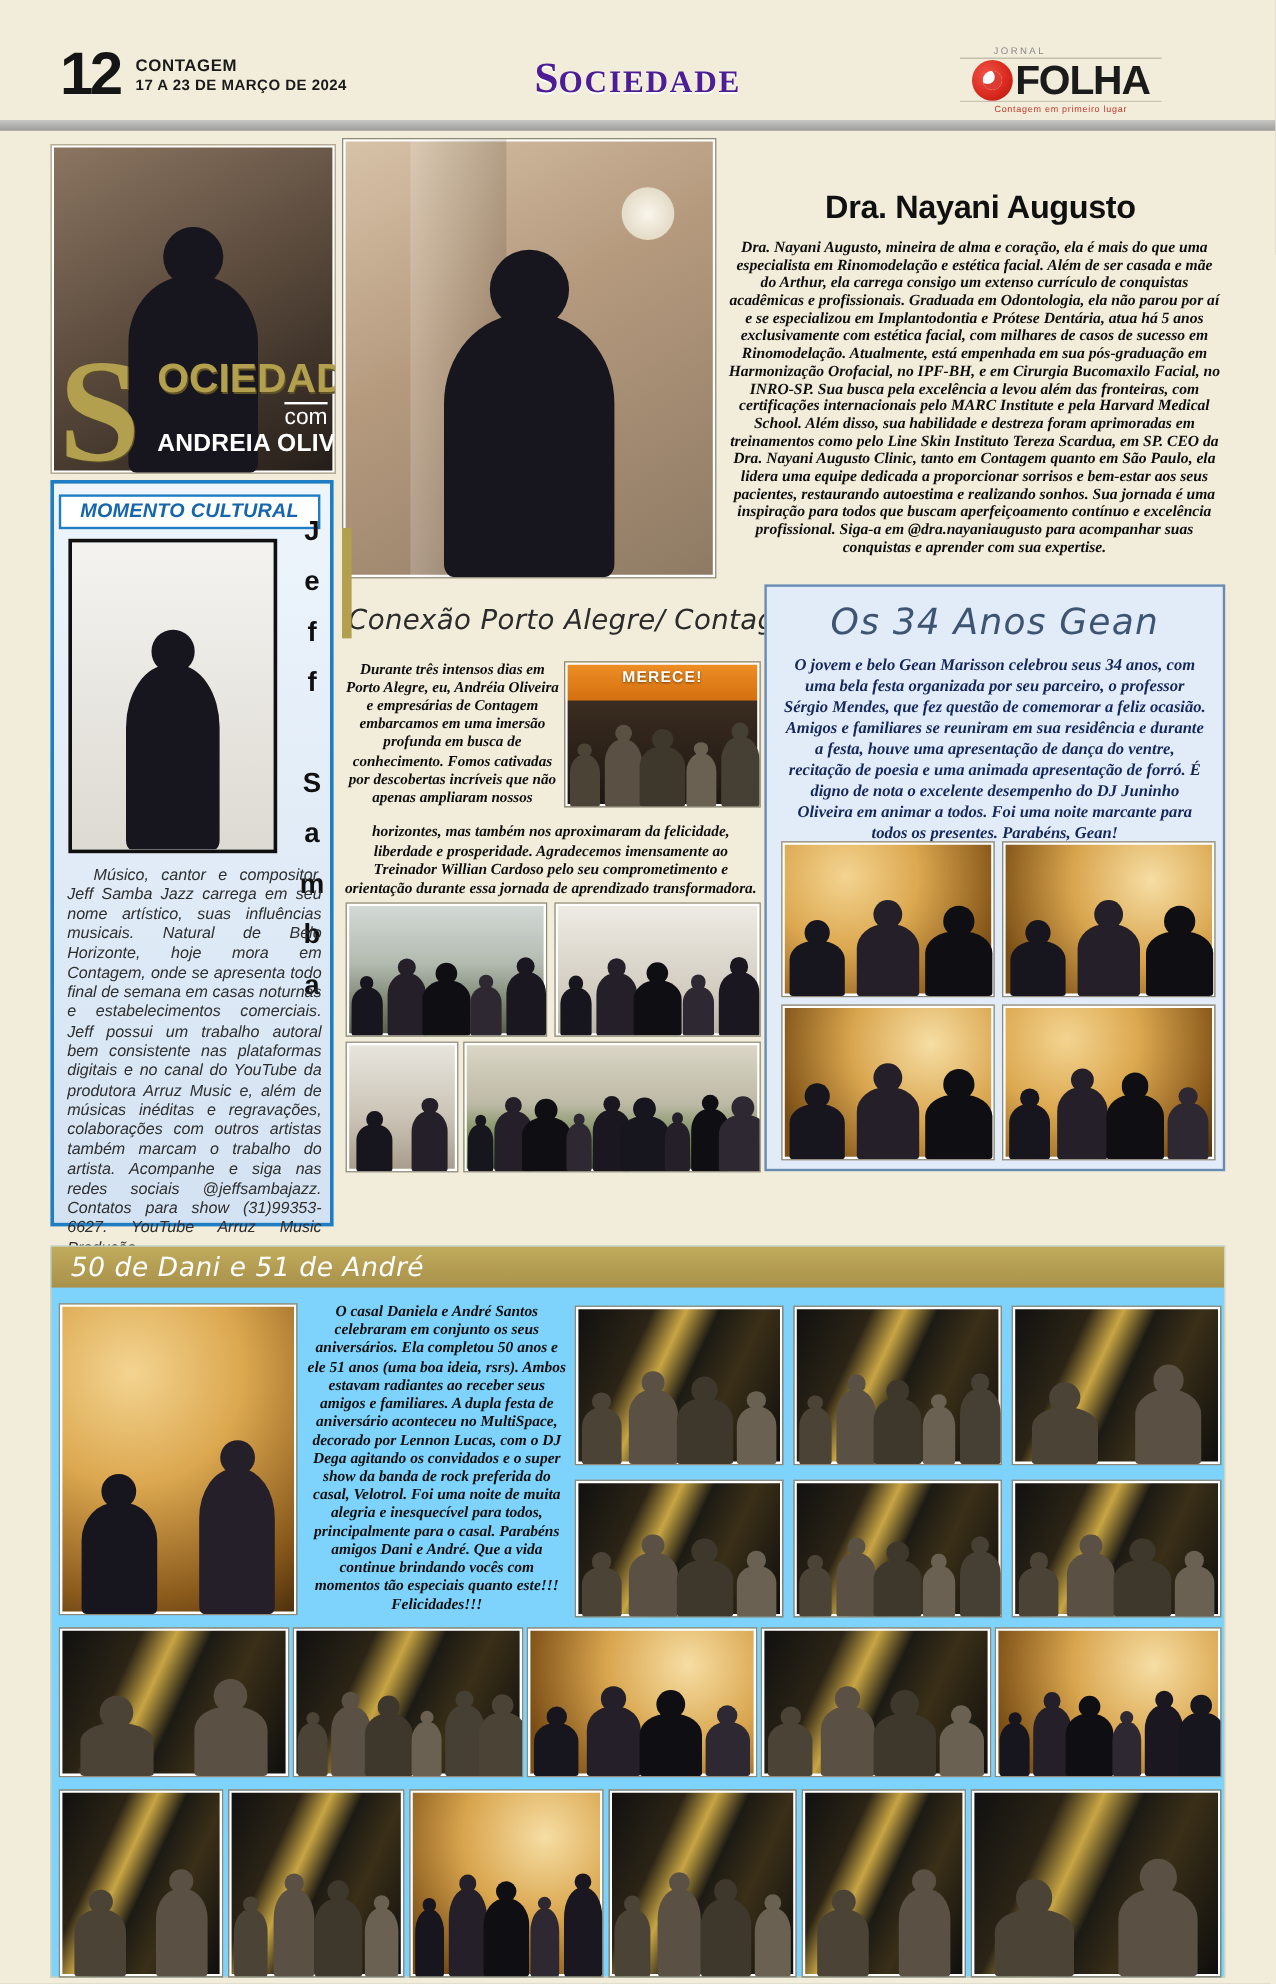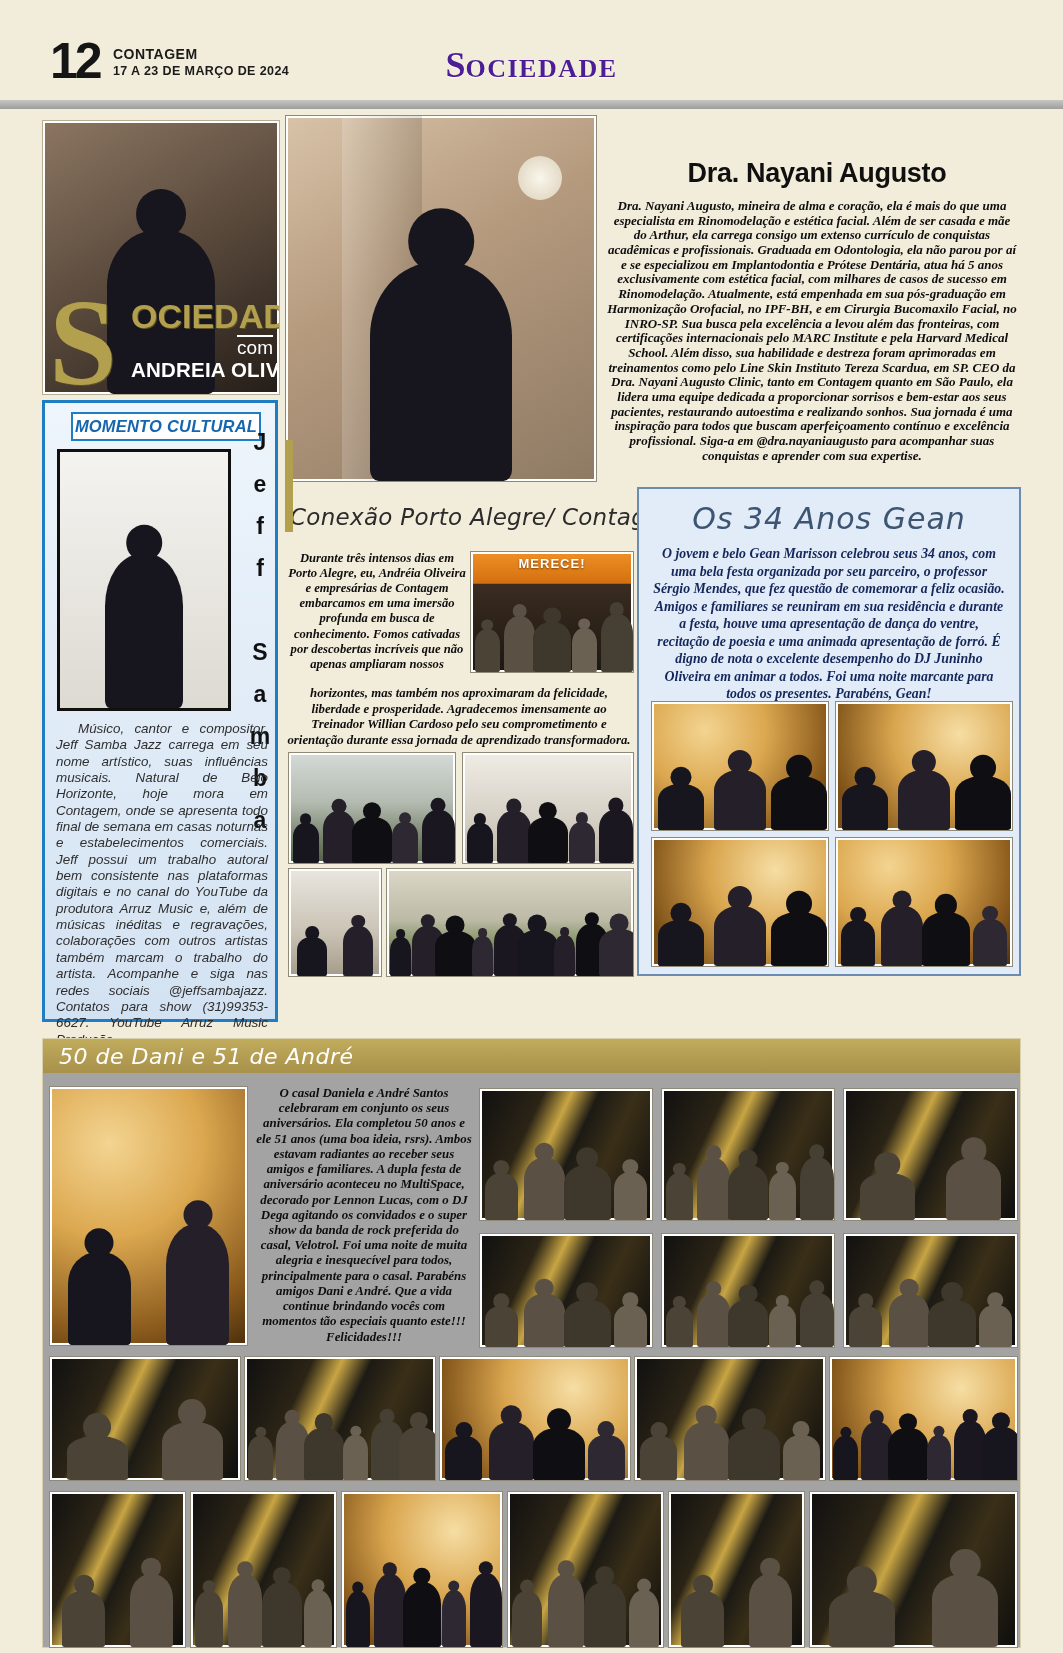--- a/index.html
+++ b/index.html
@@ -38,21 +38,21 @@
 
   
   .andreia{left:42px;top:120px;width:236px;height:273px;background:linear-gradient(150deg,#8c7662 0%,#5a4a3c 50%,#241d18 100%);border:1px solid #b7ad92;}
   .badge-s{position:absolute;left:6px;bottom:4px;font-family:"Liberation Serif",serif;font-weight:800;font-size:122px;line-height:.78;color:#b3a04f;text-shadow:1px 1px 0 #5e5226;z-index:3;}
   .badge-stack{position:absolute;left:88px;right:6px;bottom:12px;text-align:right;z-index:3;}
   .badge-rest{font-size:34px;font-weight:800;color:#b3a04f;letter-spacing:0;line-height:1;text-shadow:1px 1px 0 #5e5226;}
   .badge-com{font-size:19px;color:#fff;border-top:2px solid #fff;display:inline-block;padding-top:1px;margin-top:2px;line-height:1.1;}
   .badge-author{font-size:20.5px;font-weight:800;color:#fff;letter-spacing:.2px;line-height:1.15;white-space:nowrap;}
 
   .momento{left:42px;top:400px;width:236px;height:622px;border:3px solid #1f7dc4;background:linear-gradient(180deg,#eef5fc 0%,#d3e2f2 100%);box-sizing:border-box;}
-  .momento-header{position:absolute;left:26px;top:9px;width:190px;height:29px;background:#fff;border:2px solid #1f7dc4;display:flex;align-items:center;justify-content:center;font-style:italic;font-weight:800;color:#1566ae;font-size:16.5px;letter-spacing:.2px;box-sizing:border-box;}
+  .momento-header{position:absolute;left:4px;top:9px;width:218px;height:29px;background:#fff;border:2px solid #1f7dc4;display:flex;align-items:center;justify-content:center;font-style:italic;font-weight:800;color:#1566ae;font-size:16.5px;letter-spacing:.2px;box-sizing:border-box;}
   .jeff-photo{left:12px;top:46px;width:168px;height:256px;border:3px solid #101010;background:linear-gradient(#f4f3f0,#dddad2);box-shadow:none;}
   .jeff-vertical{position:absolute;right:4px;top:26px;writing-mode:vertical-rl;text-orientation:upright;font-weight:800;font-size:23px;color:#101010;letter-spacing:16px;line-height:1;font-family:"Liberation Sans",sans-serif;}
   .jeff-text{position:absolute;left:11px;top:318px;width:212px;font-style:italic;font-size:13.4px;line-height:1.22;color:#2e2e2e;text-align:justify;text-indent:22px;}
 
   
   .nayani-photo{left:285px;top:115px;width:310px;height:365px;background:linear-gradient(150deg,#d8c3a8 0%,#b59a7e 42%,#8e7a64 100%);}
   .nayani-photo .lamp{position:absolute;right:34px;top:40px;width:44px;height:44px;border-radius:50%;background:radial-gradient(#faf6ec,#e4dbc8 70%,rgba(0,0,0,0));}
   .nayani-photo .door{position:absolute;left:18%;top:0;width:26%;height:100%;background:linear-gradient(90deg,rgba(255,255,255,.18),rgba(0,0,0,.12));}
   .goldbar{left:285px;top:440px;width:8px;height:92px;background:#b3a04f;z-index:4;}
   .conexao-title{left:290px;top:504px;width:345px;font-family:"DejaVu Sans",sans-serif;font-style:italic;font-size:23px;color:#2b2b2b;letter-spacing:.3px;white-space:nowrap;}
@@ -65,34 +65,42 @@
   .destaque-banner{left:600px;top:127px;width:314px;height:27px;background:linear-gradient(#c2ad5e,#ab9547);color:#fff;font-weight:800;font-size:18.5px;display:flex;align-items:center;padding-left:14px;box-sizing:border-box;letter-spacing:.3px;}
   .nayani-title{left:617px;top:158px;width:400px;text-align:center;font-size:27px;font-weight:900;color:#101010;letter-spacing:-.3px;}
   .nayani-body{left:606px;top:199px;width:412px;font-size:13px;line-height:1.13;text-align:center;}
 
   .gean-box{left:637px;top:487px;width:384px;height:489px;background:#e2ecf8;border:2px solid #6b8cb0;box-sizing:border-box;}
   .gean-title{position:absolute;left:0;right:0;top:12px;text-align:center;font-family:"DejaVu Sans",sans-serif;font-style:italic;font-size:30px;color:#3d5572;letter-spacing:1px;}
   .gean-body{position:absolute;left:13px;top:56px;width:354px;font-size:13.8px;line-height:1.27;text-align:center;color:#15265a;}
   .gean-ph{box-shadow:0 0 0 2px #fff inset;}
 
   
-  .dani-panel{left:42px;top:1038px;width:979px;height:610px;background:#a3a3a3;border:1px solid #d9d0af;box-sizing:border-box;}
+  .dani-panel{left:42px;top:1038px;width:979px;height:610px;background:#7dd3fc;border:1px solid #d9d0af;box-sizing:border-box;}
   .dani-banner{position:absolute;left:0;top:0;width:100%;height:34px;background:linear-gradient(#c1ab5c,#a8914a);color:#fff;font-family:"DejaVu Sans",sans-serif;font-style:italic;font-size:22px;display:flex;align-items:center;padding-left:16px;box-sizing:border-box;letter-spacing:.5px;}
   .dani-text{position:absolute;left:212px;top:47px;width:218px;font-size:12.9px;line-height:1.18;text-align:center;}
 </style>
 </head>
 <body>
 
 <div class="page">
 
   <div class="abs pageno">12</div>
   <div class="abs city">CONTAGEM</div>
   <div class="abs hdate">17 A 23 DE MARÇO DE 2024</div>
   <div class="abs section-title"><span class="big">S</span><span class="rest">OCIEDADE</span></div>
 
+  <div class="abs masthead">
+    <div class="kicker">JORNAL</div>
+    <div class="mastrow">
+      <div class="folha-o"></div>
+      <div class="folha-name">FOLHA</div>
+    </div>
+    <div class="tagline">Contagem em primeiro lugar</div>
+  </div>
 
   <div class="abs graybar"></div>
 
   <div class="abs photo andreia">
     <div class="badge-s">S</div>
     <div class="badge-stack">
       <div class="badge-rest">OCIEDADE</div>
       <div class="badge-com">com</div>
       <div class="badge-author">ANDREIA OLIVEIRA</div>
     </div>

